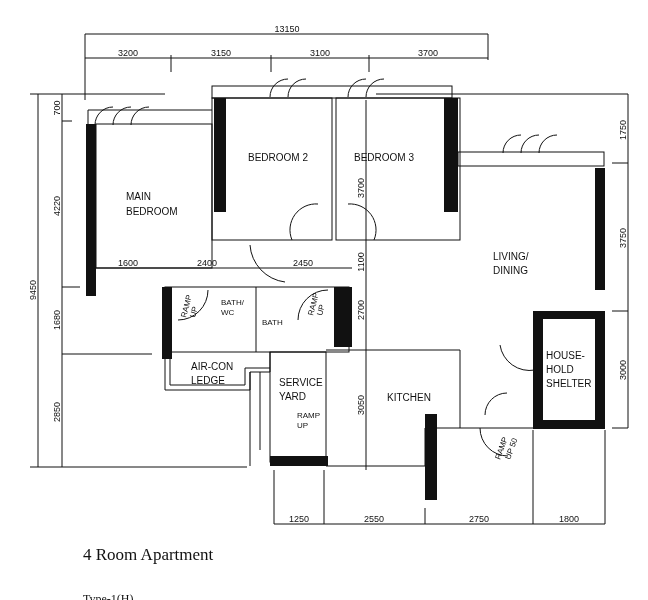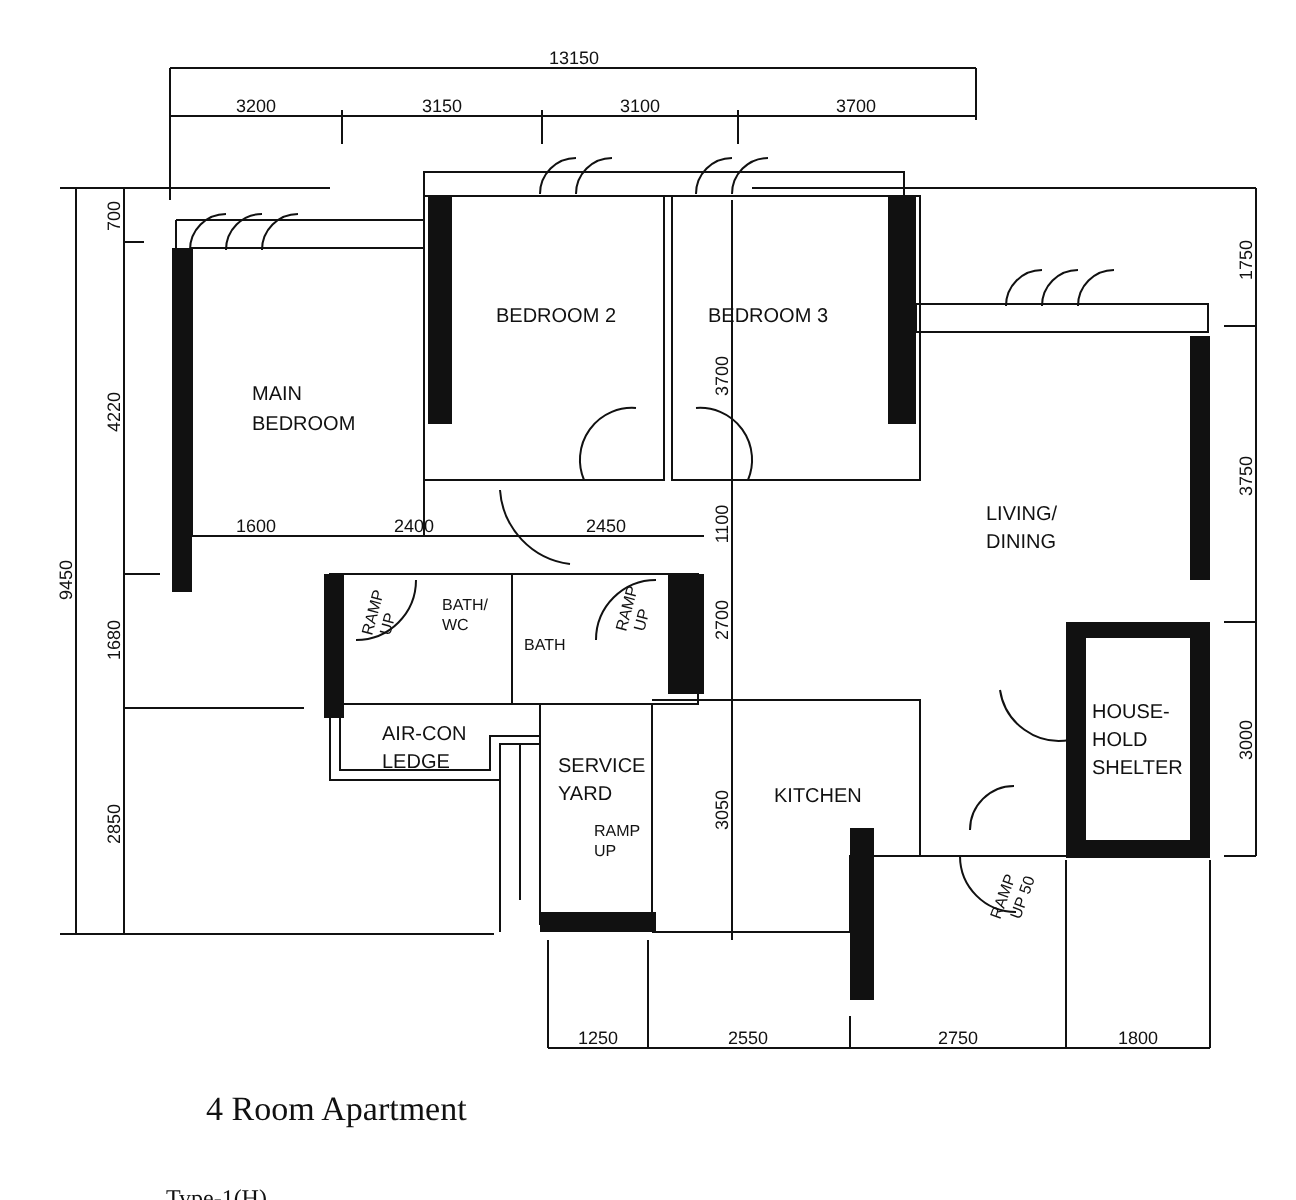--- a/index.html
+++ b/index.html
@@ -5,21 +5,21 @@
   html, body { margin: 0; padding: 0; background: #ffffff; }
   body { width: 648px; height: 600px; position: relative; overflow: hidden; }
   #plan { position: absolute; left: 0; top: 0; width: 648px; height: 600px; }
   svg text { font-family: "Liberation Sans", "DejaVu Sans", sans-serif; fill: #111; }
   .dim { font-size: 9px; }
   .room { font-size: 10px; }
   .small { font-size: 8px; }
   .caption-title {
     position: absolute; left: 83px; top: 545px;
     font-family: "Liberation Serif", "DejaVu Serif", serif;
-    font-size: 17px; color: #111; margin-left: 20px;
+    font-size: 17px; color: #111;
   }
   .caption-sub {
     position: absolute; left: 83px; top: 570px;
     font-family: "Liberation Serif", "DejaVu Serif", serif;
     font-size: 12px; color: #111; margin-top: 22px;
   }
 </style>
 </head>
 <body>
 

